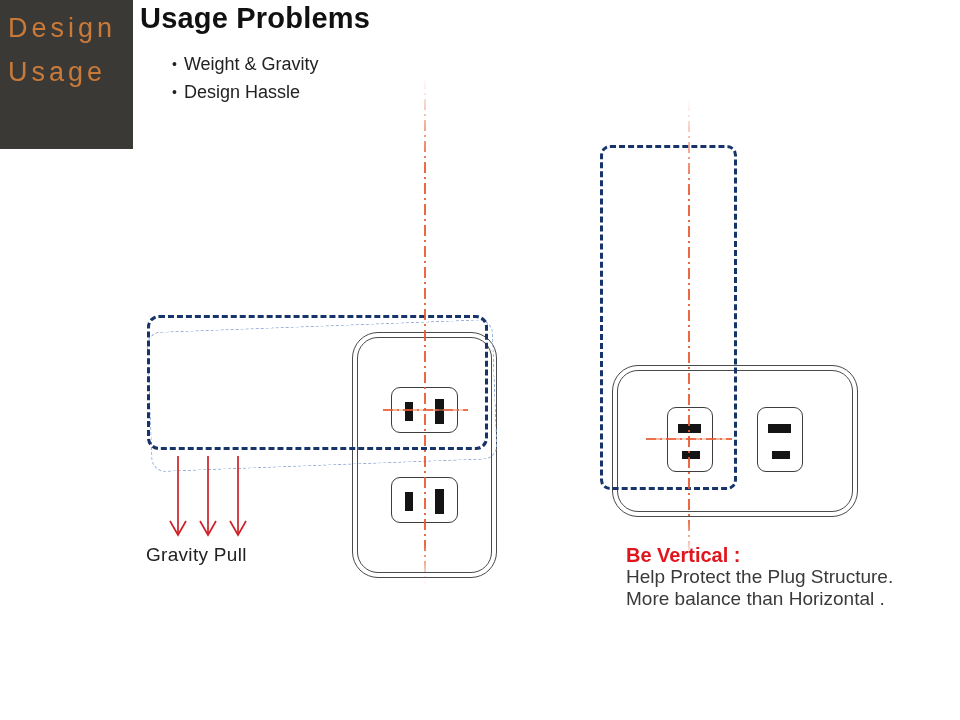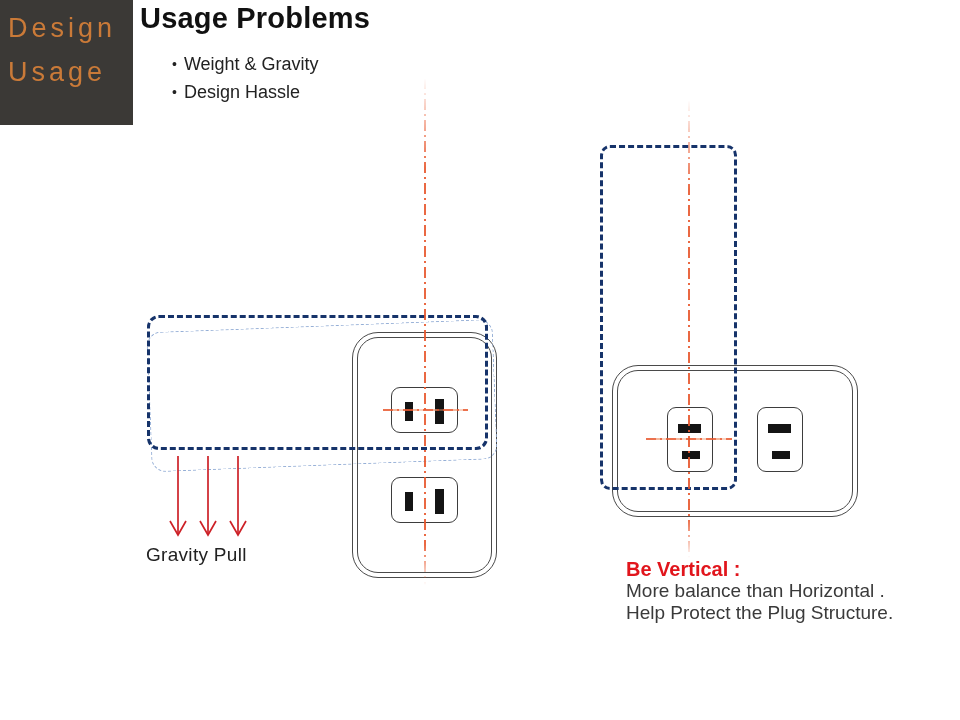--- a/index.html
+++ b/index.html
@@ -20,21 +20,21 @@
   body{
     font-family:"Liberation Sans",sans-serif;
     background:#ffffff;
     position:relative;
     overflow:hidden;
   }
   .slide{position:absolute;inset:0;background:#fff;}
 
   
   .brand-box{
-    position:absolute;left:0;top:0;width:133px;height:125px;
+    position:absolute;left:0;top:0;width:133px;height:149px;
     background:var(--brand-bg);
     color:var(--brand-orange);
     padding:6px 0 0 8px;
     font-size:27px;font-weight:300;letter-spacing:4px;line-height:44px;
   }
 
   
   .title{
     position:absolute;left:140px;top:2px;
     font-size:29px;font-weight:600;color:var(--ink);letter-spacing:0.2px;text-align:center;
@@ -111,21 +111,21 @@
   .hline-right{left:646px;top:438px;width:86px;}
 
   
   .arrows{position:absolute;left:165px;top:450px;width:90px;height:92px;}
   .caption{
     position:absolute;left:146px;top:544px;
     font-size:19px;color:var(--body-text);letter-spacing:.3px;
   }
 
   
-  .note{position:absolute;left:626px;top:558px;line-height:22px;}
+  .note{position:absolute;left:626px;top:544px;line-height:22px;}
   .note-heading{color:var(--heading-red);font-weight:bold;font-size:20px;}
   .note-line{color:#3a3a3a;font-size:19px;}
 </style>
 </head>
 <body>
 
 <div class="slide">
 
   <div class="brand-box">
     <div>Design</div>
@@ -180,17 +180,17 @@
   <div class="socket socket-h sock-r-right">
     <div class="slot slot-a"></div>
     <div class="slot slot-b"></div>
   </div>
   <div class="dash-navy dash-right"></div>
   <div class="vline vline-right"></div>
   <div class="hline hline-right"></div>
 
   <div class="note">
     <div class="note-heading">Be Vertical :</div>
+    <div class="note-line">Help Protect the Plug Structure.</div>
     <div class="note-line">More balance than Horizontal .</div>
-    <div class="note-line">Help Protect the Plug Structure.</div>
   </div>
 
 </div>
 
 </body></html>

